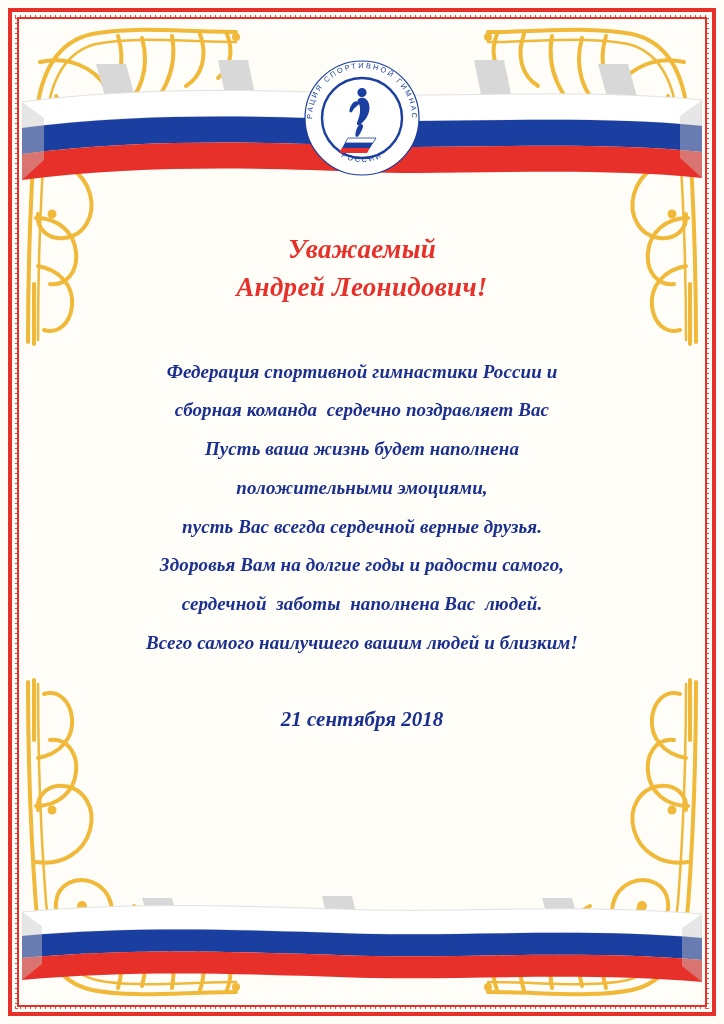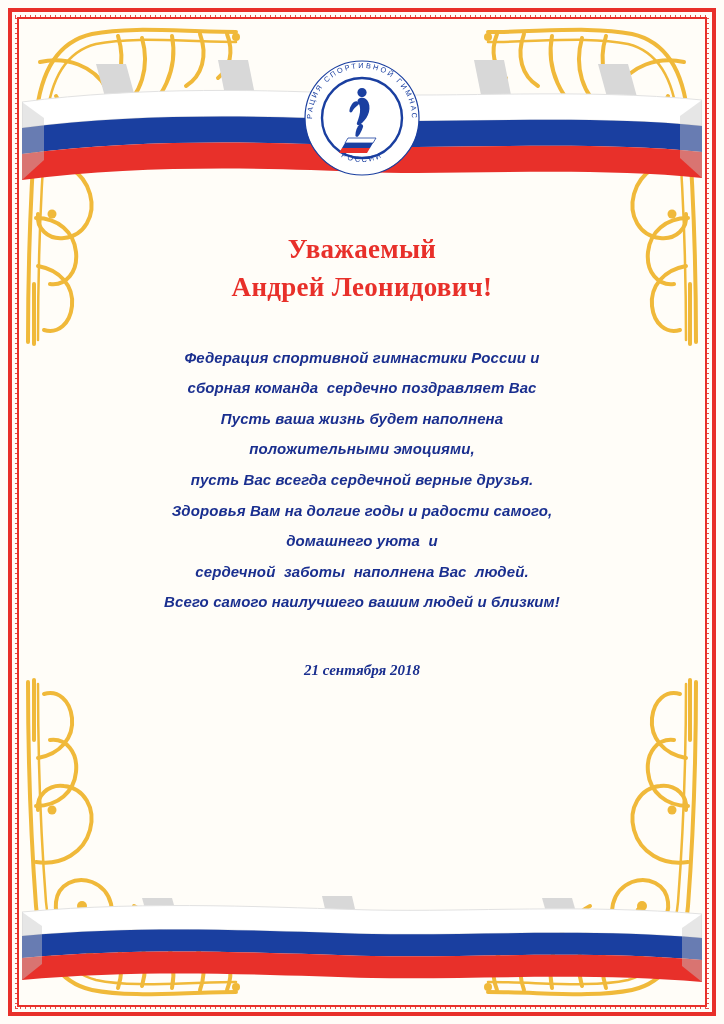--- a/index.html
+++ b/index.html
@@ -84,43 +84,44 @@
   .content {
     position: absolute;
     left: 95px;
     right: 95px;
     top: 230px;
     text-align: center;
   }
   .salutation {
     color: #e8302a;
     font-family: "Liberation Serif", serif;
+    font-style: italic;
     font-weight: bold;
     font-size: 27px;
     line-height: 1.42;
     letter-spacing: .3px;
   }
   .message {
-    margin-top: 36px;
+    margin-top: 46px;
     color: #1a2f8f;
-    font-family: Liberation Sans, sans-serif;
+    font-family: Liberation Serif, serif;
     font-style: italic;
     font-weight: bold;
-    font-size: 15px;
+    font-size: 19px;
     line-height: 2.04;
     letter-spacing: .1px;
   }
   .message .line { white-space: pre-wrap; }
   .date {
     margin-top: 44px;
     color: #1a2f8f;
     font-family: "Liberation Serif", serif;
     font-style: italic;
     font-weight: bold;
-    font-size: 15px;
+    font-size: 21px;
   }
 </style>
 </head>
 <body>
 
 <div id="certificate">
 
   <div class="frame-outer"></div>
   <div class="frame-hatch"></div>
   <div class="frame-inner"></div>
@@ -278,21 +279,20 @@
       <div>Андрей Леонидович!</div>
     </div>
 
     <div class="message">
       <div class="line">Федерация спортивной гимнастики России и</div>
       <div class="line">сборная команда  сердечно поздравляет Вас</div>
       <div class="line">Пусть ваша жизнь будет наполнена</div>
       <div class="line">положительными эмоциями,</div>
       <div class="line">пусть Вас всегда сердечной верные друзья.</div>
       <div class="line">Здоровья Вам на долгие годы и радости самого,</div>
-      <div class="line">домашнего уюта  и</div>
       <div class="line">сердечной  заботы  наполнена Вас  людей.</div>
       <div class="line">Всего самого наилучшего вашим людей и близким!</div>
     </div>
 
     <div class="date">21 сентября 2018</div>
   </div>
 
 </div>
 
 </body></html>

